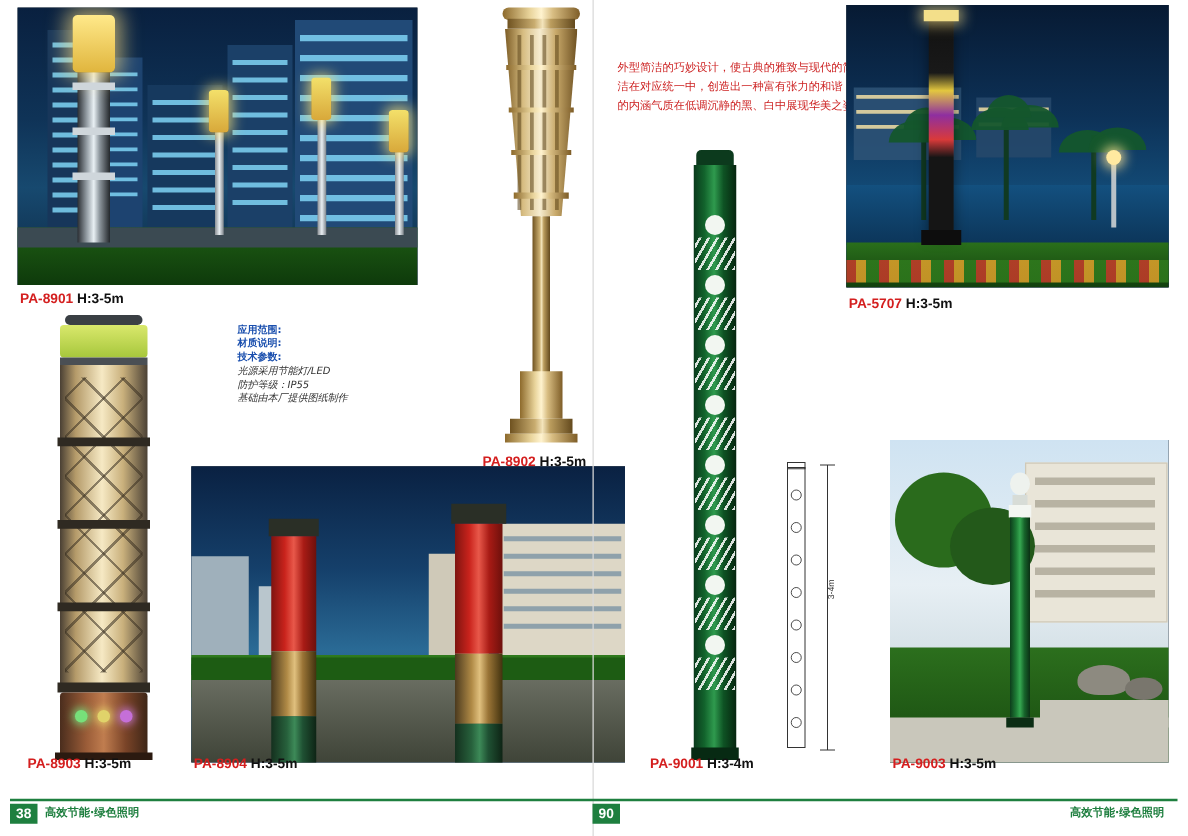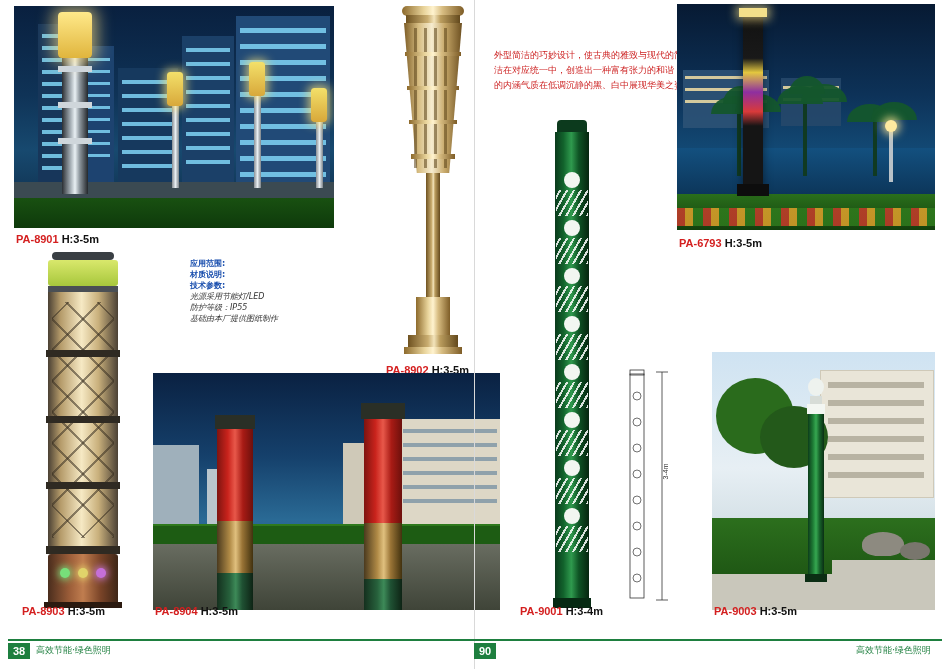--- a/index.html
+++ b/index.html
@@ -66,21 +66,21 @@
      font-family:"DejaVu Sans","Liberation Sans",sans-serif;}
   .spec{position:absolute;font-size:8px;line-height:11px;color:#333;
      font-family:"DejaVu Sans","Liberation Sans",sans-serif;width:130px;}
   .spec .hd{color:#1a4fae;font-weight:bold;}
 
   
   .footer{position:absolute;left:0;right:0;bottom:0;height:30px;}
   .fline{position:absolute;left:8px;right:8px;top:0;height:2px;background:#1e7f3f;}
   .pgnum{position:absolute;top:4px;width:22px;height:16px;background:#1e7f3f;color:#fff;
      font-size:11px;font-weight:bold;text-align:center;line-height:16px;}
-  .fcap{position:absolute;top:5px;font-size:9px;color:#1e7f3f;font-family:"DejaVu Sans","Liberation Sans",sans-serif;}
+  .fcap{position:absolute;top:5px;font-size:9px;color:#1e7f3f;font-family:"DejaVu Sans","Liberation Sans",sans-serif;font-weight:bold;}
   .spine{position:absolute;left:474px;top:0;bottom:0;width:1px;background:#d9d9d9;}
 </style>
 </head>
 <body>
 
 <div class="page">
 
   <div class="photo" id="p8901">
     <div class="bg"></div>
 
@@ -234,21 +234,21 @@
     <div style="position:absolute;left:62px;top:4px;width:28px;height:9px;background:#f3df8a;box-shadow:0 0 10px 3px rgba(255,230,140,.6);"></div>
     <div style="position:absolute;left:60px;top:180px;width:32px;height:12px;background:#0d0d0d;"></div>
 
     <div style="position:absolute;left:212px;bottom:48px;width:4px;height:52px;background:#b9c2c8;"></div>
     <div style="position:absolute;left:208px;bottom:98px;width:12px;height:12px;border-radius:50%;background:#ffe9a0;box-shadow:0 0 9px 3px rgba(255,230,150,.8);"></div>
 
     <div style="position:absolute;left:0;bottom:4px;width:258px;height:18px;
         background:repeating-linear-gradient(90deg,#c73a2a 0 8px,#e0a02a 8px 16px,#2f7a1d 16px 26px);opacity:.85;"></div>
   </div>
   <div class="cap" style="left:679px;top:237px;">
-    <span>PA-6793</span> <span class="h">H:3-5m</span>
+    <span>PA-5707</span> <span class="h">H:3-5m</span>
   </div>
 
   <div id="p8903" class="photo" style="background:#fff;">
 
     <div style="position:absolute;left:30px;top:2px;width:62px;height:8px;border-radius:4px;background:#3a3f44;"></div>
     <div style="position:absolute;left:26px;top:10px;width:70px;height:26px;
         background:linear-gradient(180deg,#d9e86c,#a7c73c);border-radius:3px;"></div>
     <div style="position:absolute;left:26px;top:36px;width:70px;height:6px;background:#4a4f54;"></div>
 
     <div style="position:absolute;left:26px;top:42px;width:70px;height:258px;

